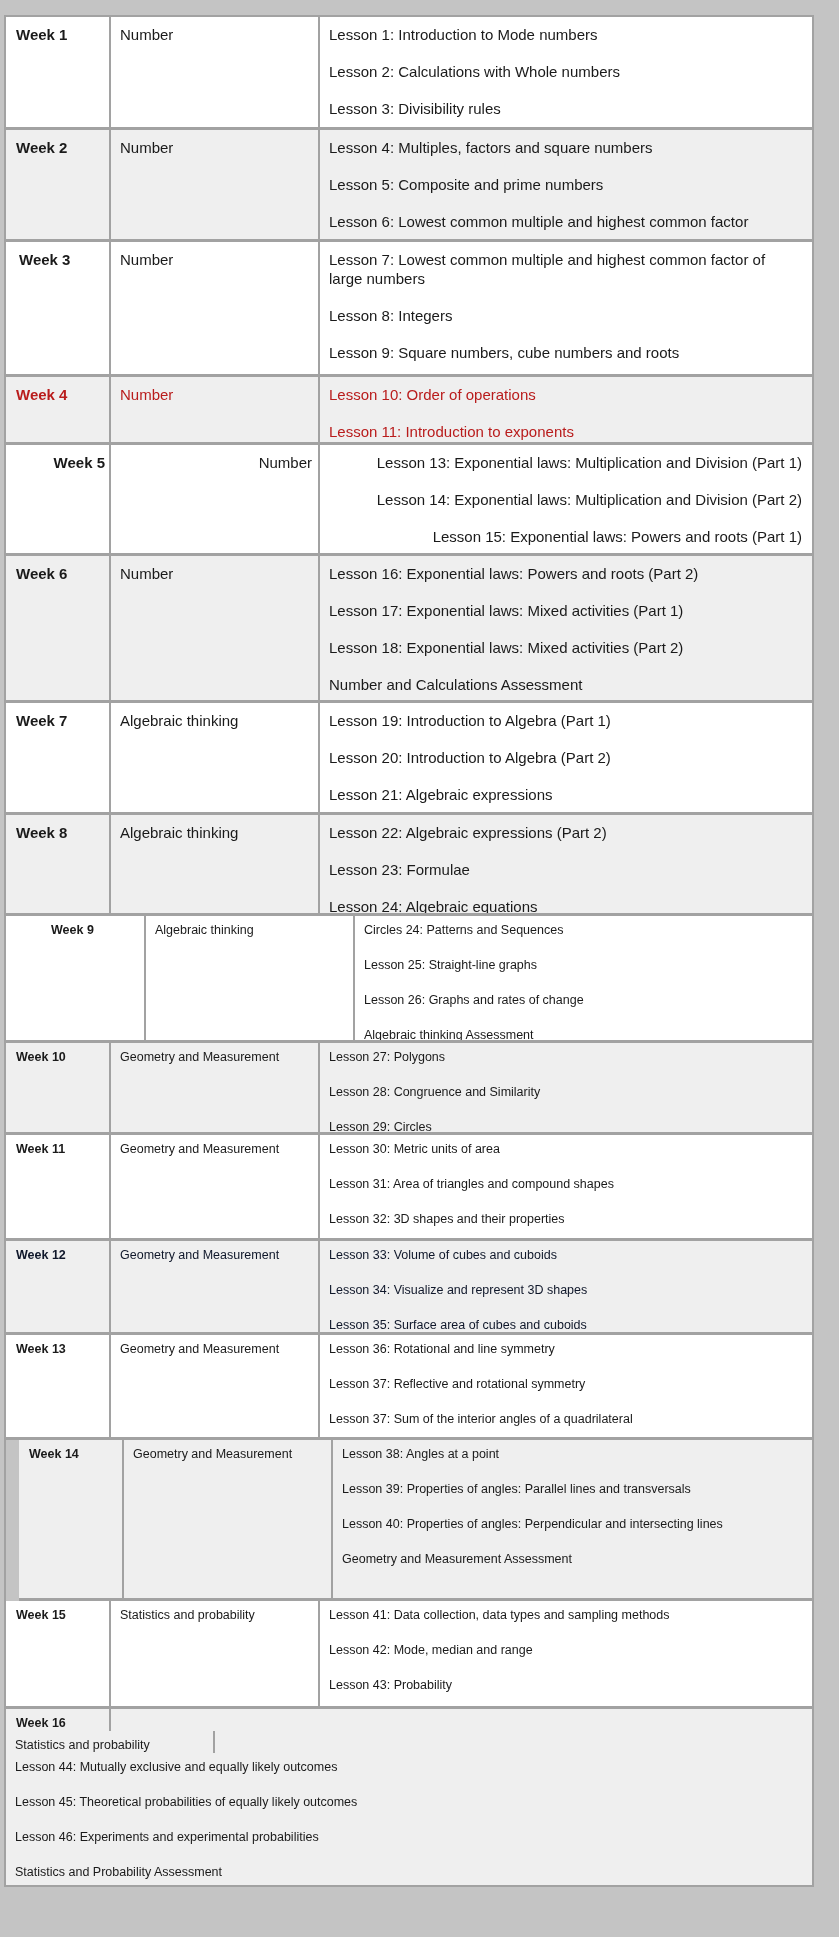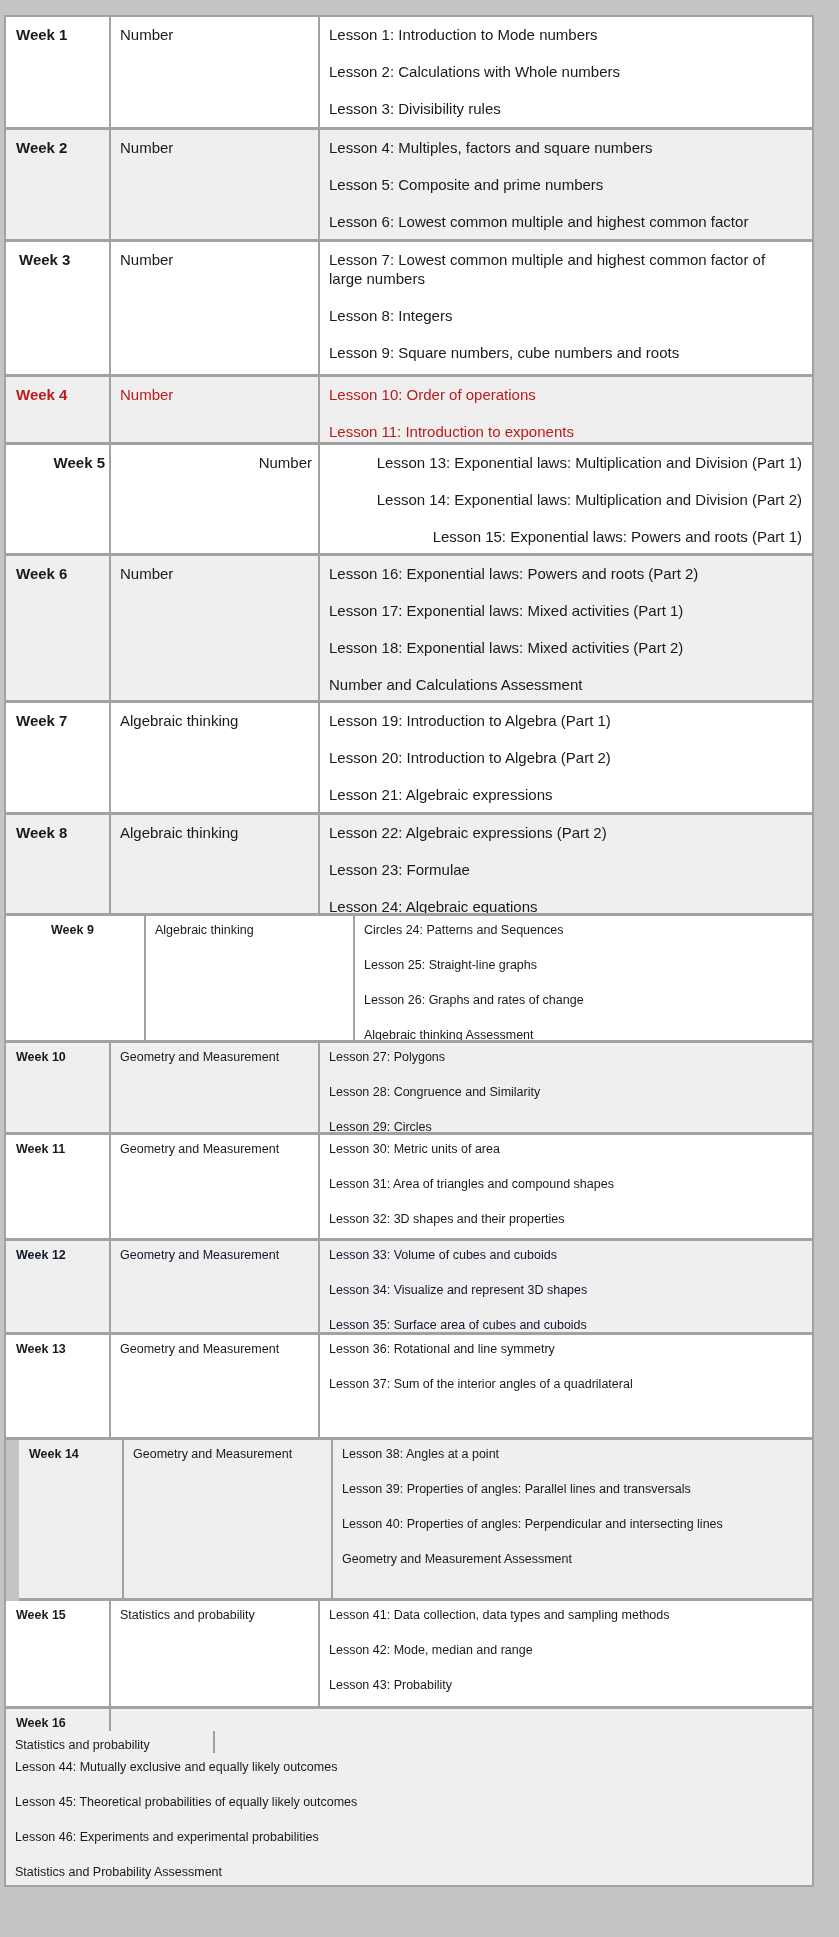--- a/index.html
+++ b/index.html
@@ -169,20 +169,21 @@
           <div class="lesson-item">Lesson 33: Volume of cubes and cuboids</div>
           <div class="lesson-item">Lesson 34: Visualize and represent 3D shapes</div>
           <div class="lesson-item">Lesson 35: Surface area of cubes and cuboids</div>
         </div>
       </div>
       <div class="row size-small" style="height: 105px; border-bottom-color: rgb(162, 162, 162); background: rgb(255, 255, 255); color: rgb(26, 26, 26);">
         <div class="cell cell-week" style="border-right-color: rgb(162, 162, 162);">Week 13</div>
         <div class="cell cell-topic" style="border-right-color: rgb(162, 162, 162);">Geometry and Measurement</div>
         <div class="cell cell-lessons">
           <div class="lesson-item">Lesson 36: Rotational and line symmetry</div>
+          <div class="lesson-item">Lesson 37: Reflective and rotational symmetry</div>
           <div class="lesson-item">Lesson 37: Sum of the interior angles of a quadrilateral</div>
         </div>
       </div>
       <div class="row size-small" style="height: 161px; border-bottom-color: rgb(162, 162, 162); background: rgb(239, 239, 239); color: rgb(26, 26, 26); margin-left: 13px;">
         <div class="cell cell-week" style="border-right-color: rgb(162, 162, 162);">Week 14</div>
         <div class="cell cell-topic" style="border-right-color: rgb(162, 162, 162);">Geometry and Measurement</div>
         <div class="cell cell-lessons">
           <div class="lesson-item">Lesson 38: Angles at a point</div>
           <div class="lesson-item">Lesson 39: Properties of angles: Parallel lines and transversals</div>
           <div class="lesson-item">Lesson 40: Properties of angles: Perpendicular and intersecting lines</div>

